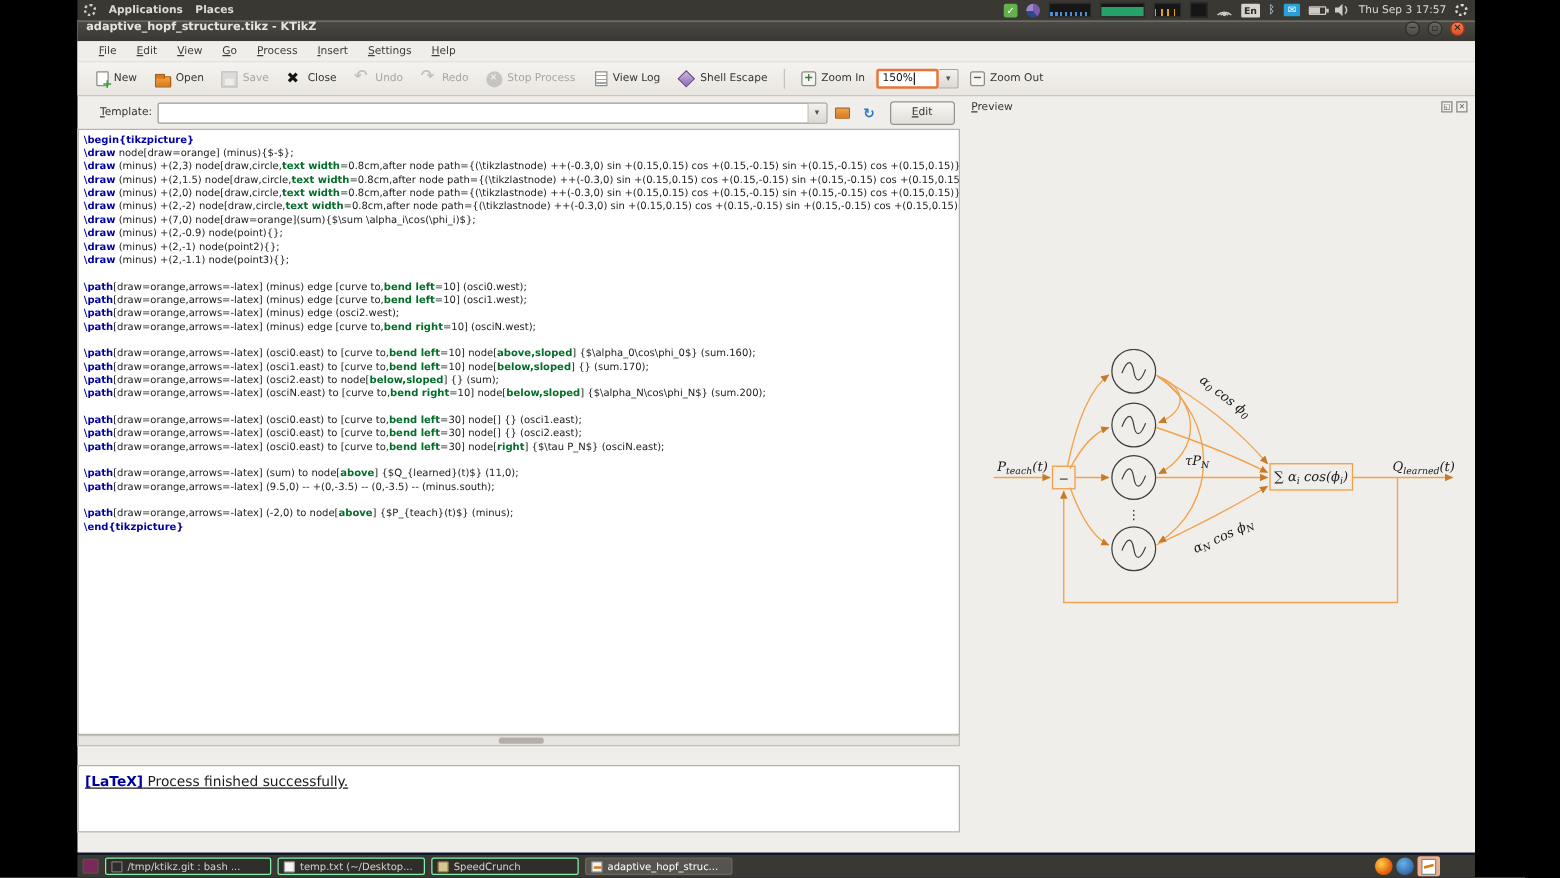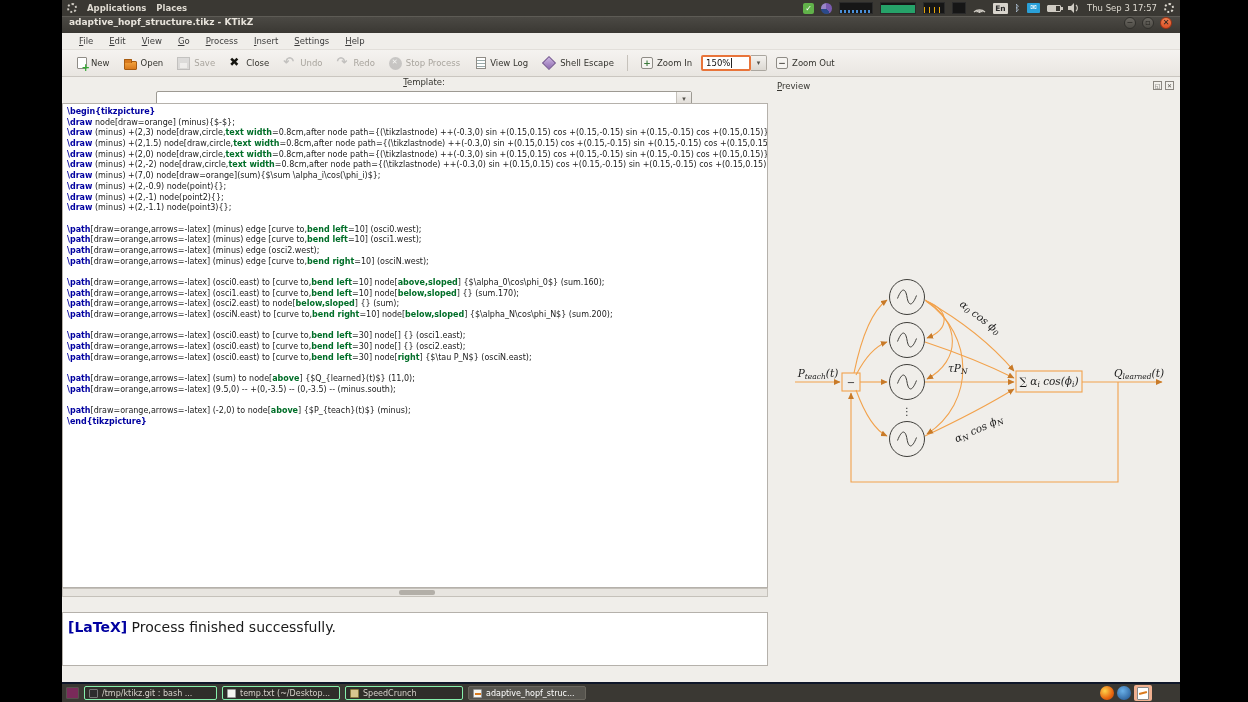--- a/index.html
+++ b/index.html
@@ -71,21 +71,21 @@
   .zoom-combo{display:flex;align-items:center;}
   .zoom-field{width:50px;height:16px;background:#fff;border:2px solid #e8743a;border-radius:2px;
     font-size:8.5px;padding:0 3px;display:flex;align-items:center;color:#111;}
   .caret{display:inline-block;width:1px;height:10px;background:#222;margin-left:1px;}
   .combo-arrow{width:16px;height:16px;border:1px solid #aaa69f;border-left:none;background:linear-gradient(#f4f2ef,#dcd8d2);
     font-size:7px;color:#55524c;text-align:center;line-height:15px;border-radius:0 2px 2px 0;}
 
   
   .work{position:absolute;left:0;top:61px;width:1118px;height:589px;}
   .left-col{position:absolute;left:0;top:0;width:706px;height:589px;}
-  .template-row{height:26px;display:flex;align-items:center;padding-left:18px;font-size:8.5px;color:#35342f;gap:4px;flex-direction:column;}
+  .template-row{height:26px;display:flex;align-items:center;padding-left:18px;font-size:8.5px;color:#35342f;gap:4px;}
   .tmpl-combo{width:536px;height:17px;background:#fff;border:1px solid #9d9a93;border-radius:2px;display:flex;}
   .tmpl-text{flex:1;font-size:8.5px;padding:2px 3px;color:#111;}
   .tmpl-arrow{width:15px;border-left:1px solid #c5c1ba;background:linear-gradient(#f4f2ef,#dcd8d2);
     font-size:7px;color:#55524c;text-align:center;line-height:15px;}
   .mini-btn{width:17px;height:17px;display:flex;align-items:center;justify-content:center;}
   .ic-folder{width:12px;height:9px;background:linear-gradient(#f2a23c,#d97a1e);border:1px solid #a85c10;border-radius:1px;position:relative;}
   .ic-reload{color:#2a76c6;font-weight:bold;font-size:11px;line-height:11px;}
   .edit-btn{width:52px;height:19px;background:linear-gradient(#f8f6f3,#e2dfd9);border:1px solid #989590;
     border-radius:3px;font-size:8.5px;color:#35342f;display:flex;align-items:center;justify-content:center;margin-left:4px;}
 
@@ -95,21 +95,21 @@
   .cline .k{color:#0000a0;font-weight:bold;}
   .cline .g{color:#006e28;font-weight:bold;}
   .hscroll{position:absolute;left:0;top:511px;width:706px;height:9px;background:#e8e5e0;border:1px solid #c5c1ba;}
   .hthumb{position:absolute;left:336px;top:1px;width:36px;height:5px;background:#b3afa8;border-radius:2px;}
 
   .msg-header,.prev-header{display:flex;align-items:center;font-size:8.5px;color:#35342f;}
   .dock-btns{margin-left:auto;display:flex;gap:3px;padding-right:6px;}
   .dock-btn{width:9px;height:9px;border:1px solid #8a8680;background:#f2f0ec;font-size:6px;line-height:7px;text-align:center;color:#55524c;}
   .msg-header{position:absolute;left:0;top:520px;width:706px;height:15px;padding-left:3px;margin-top:28px;}
   .msg-content{position:absolute;left:0;top:535px;width:706px;height:54px;background:#fff;border:1px solid #b5b1ab;
-    font-size:14px;padding:6px 0 0 5px;color:#1a1a1a;}
+    font-size:11px;padding:6px 0 0 5px;color:#1a1a1a;text-decoration:underline;}
   .msg-tag{color:#0000a0;font-weight:bold;}
 
   .preview{position:absolute;left:709px;top:0;width:409px;height:589px;}
   .prev-header{height:17px;padding-left:6px;}
   .prev-content{position:absolute;left:0;top:17px;width:409px;height:572px;background:#f0eeea;}
   .diagram{position:absolute;left:17px;top:185px;}
 
   
   .taskbar{position:absolute;left:0;top:684px;width:1118px;height:18px;background:#3a3833;display:flex;align-items:center;gap:5px;padding-left:4px;}
   .show-desktop{width:13px;height:12px;background:#7a2a5a;border:1px solid #55524c;border-radius:1px;}

